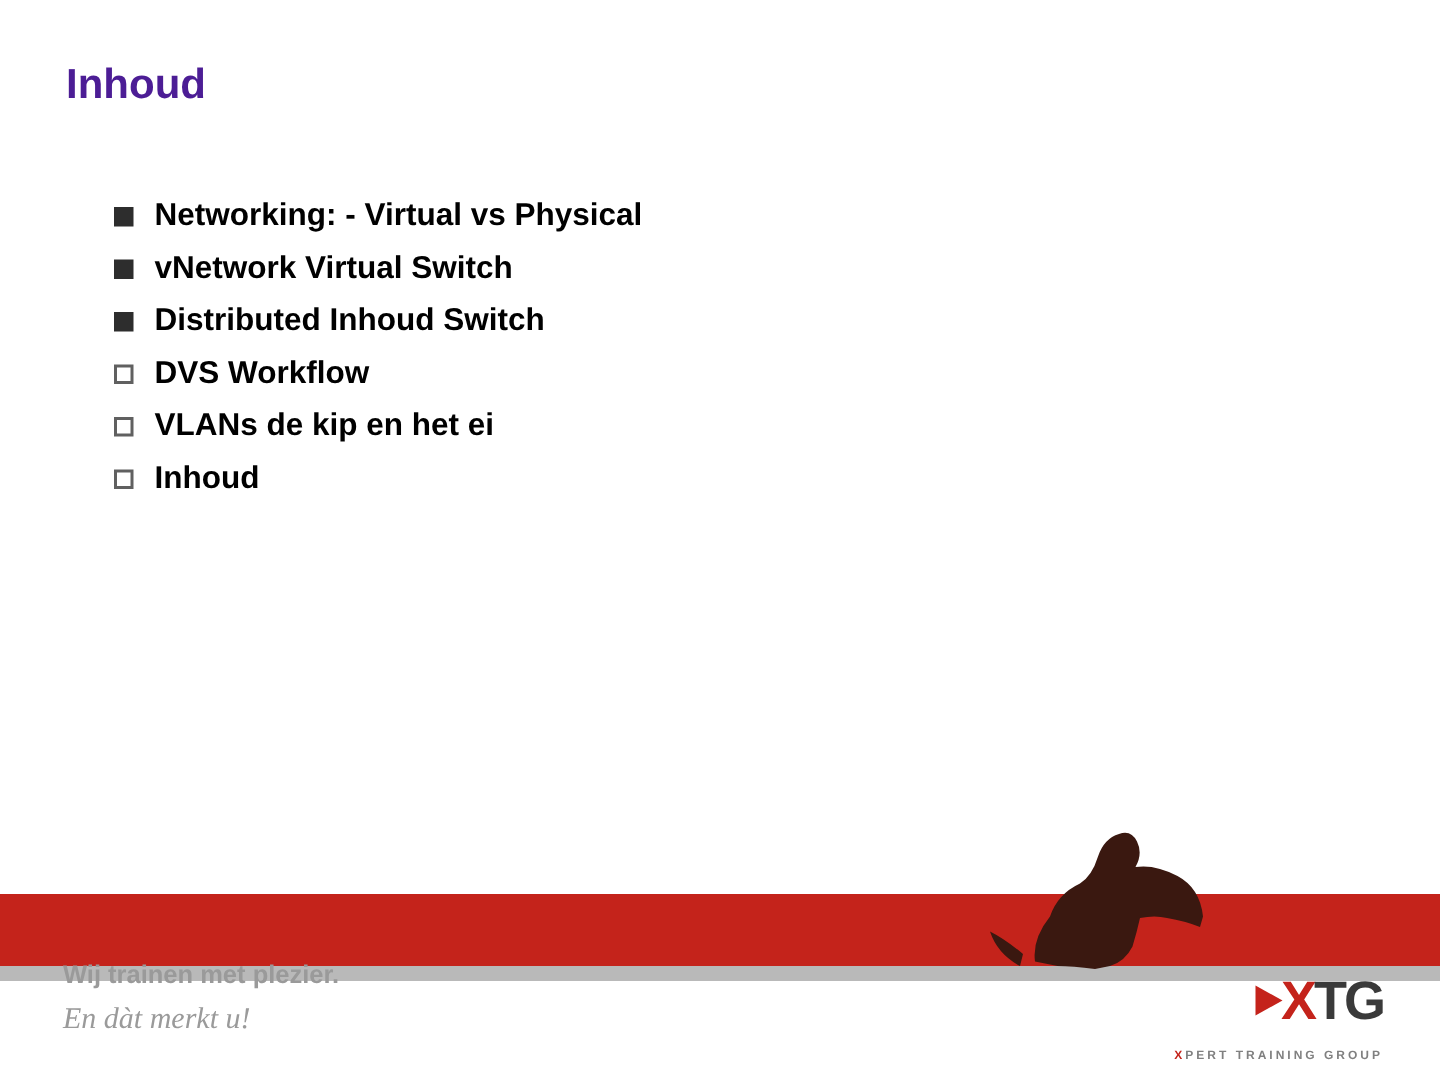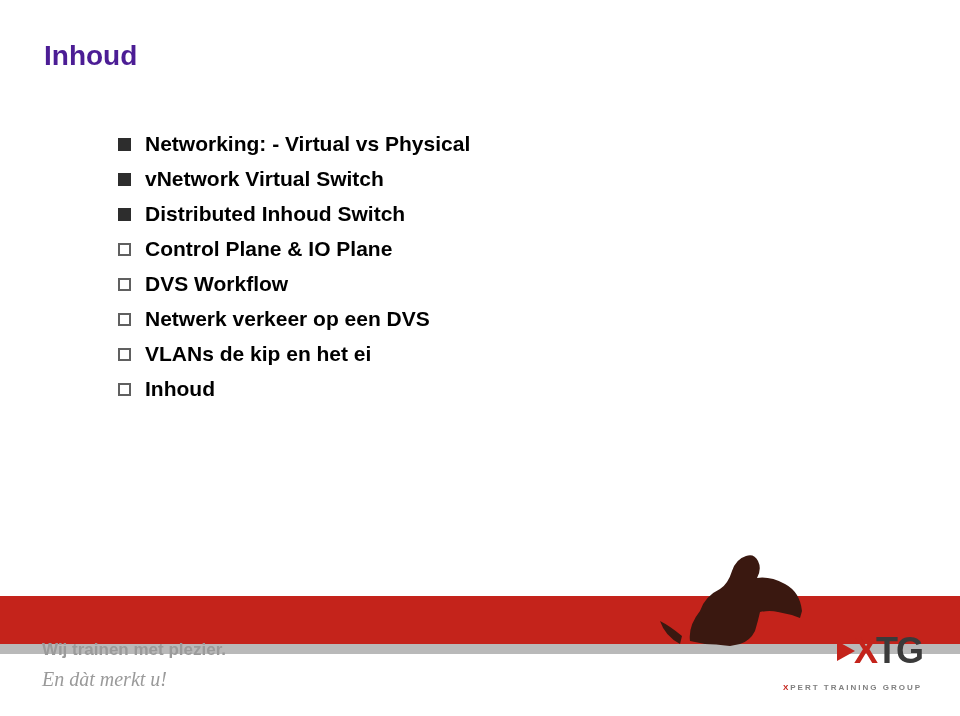--- a/index.html
+++ b/index.html
@@ -31,21 +31,20 @@
     left: 76px;
     width: 820px;
   }
   .item {
     display: flex;
     align-items: center;
     margin-bottom: 11px;
     font-size: 21px;
     color: #000000;
     font-weight: bold;
-    margin-left: 42px;
   }
   .bullet {
     width: 13px;
     height: 13px;
     display: inline-block;
     margin-right: 14px;
     flex-shrink: 0;
   }
   .bullet.solid {
     background: #2d2d2d;
@@ -102,21 +101,21 @@
   .silhouette {
     position: absolute;
     right: 150px;
     top: -60px;
     width: 160px;
     height: 120px;
   }
   .logo {
     position: absolute;
     right: 38px;
-    bottom: 24px;
+    bottom: 8px;
   }
   .logo-mark {
     display: flex;
     align-items: center;
     justify-content: flex-end;
     gap: 2px;
   }
   .logo-arrow {
     width: 0;
     height: 0;
@@ -162,29 +161,21 @@
     <div class="item">
       <span class="bullet solid"></span>
       <span>vNetwork Virtual Switch</span>
     </div>
     <div class="item">
       <span class="bullet solid"></span>
       <span>Distributed Inhoud Switch</span>
     </div>
     <div class="item">
       <span class="bullet hollow"></span>
-      <span>Control Plane &amp; IO Plane</span>
-    </div>
-    <div class="item">
-      <span class="bullet hollow"></span>
       <span>DVS Workflow</span>
-    </div>
-    <div class="item">
-      <span class="bullet hollow"></span>
-      <span>Netwerk verkeer op een DVS</span>
     </div>
     <div class="item">
       <span class="bullet hollow"></span>
       <span>VLANs de kip en het ei</span>
     </div>
     <div class="item">
       <span class="bullet hollow"></span>
       <span>Inhoud</span>
     </div>
   </div>

